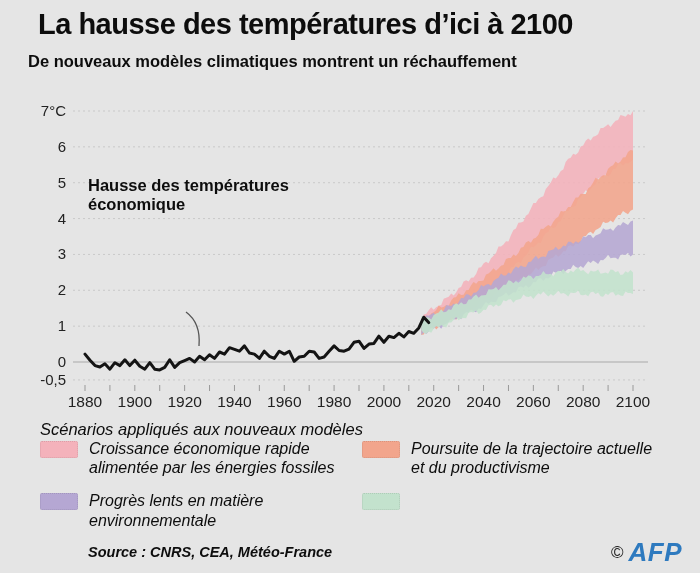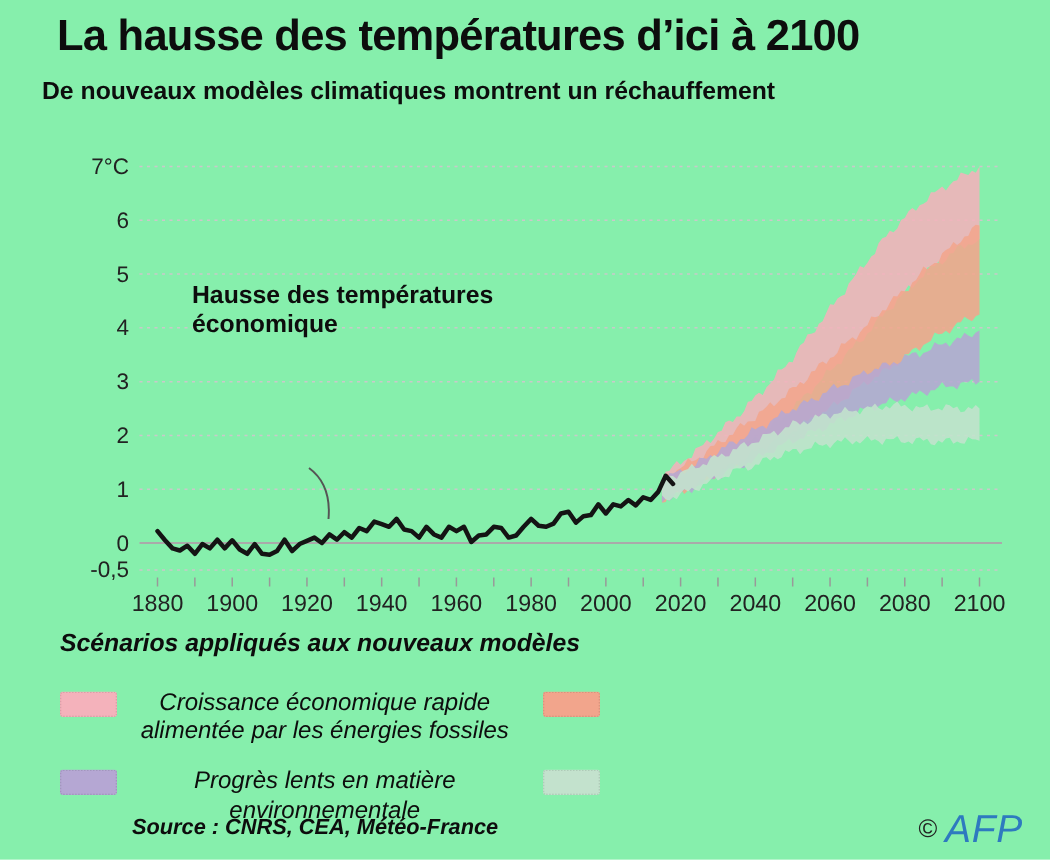--- a/index.html
+++ b/index.html
@@ -1,59 +1,59 @@
 <!DOCTYPE html>
 <html><head>
 <meta charset="utf-8">
 <style>
   html,body{margin:0;padding:0;}
   body{
     width:700px;height:573px;background:#ffffff;
     font-family:"Liberation Sans","DejaVu Sans",sans-serif;
     color:#111;overflow:hidden;position:relative;
   }
-  .page{position:relative;width:700px;height:573px;background:#86efac;}
+  .page{position:relative;width:700px;height:573px;background:#e5e5e5;}
   .title{
     position:absolute;left:38px;top:8px;width:640px;
     font-size:29px;font-weight:700;letter-spacing:-0.5px;color:#0d0d0d;
   }
   .subtitle{
     position:absolute;left:28px;top:52px;width:620px;
     font-size:16.5px;font-weight:700;line-height:1.18;color:#0d0d0d;
   }
-  .chart-wrap{position:absolute;left:0;top:96px;width:556px;height:316px;margin-left:20px;}
+  .chart-wrap{position:absolute;left:0;top:96px;width:556px;height:316px;}
   .annotation{
-    position:absolute;left:88px;top:188px;width:260px;
-    font-size:16.5px;font-weight:700;line-height:1.15;color:#0d0d0d;margin-left:40px;
+    position:absolute;left:88px;top:176px;width:260px;
+    font-size:16.5px;font-weight:700;line-height:1.15;color:#0d0d0d;
   }
   .legend{position:absolute;left:40px;top:420px;width:640px;}
   .legend-title{
-    font-size:16.5px;font-weight:700;font-style:italic;color:#0d0d0d;margin-bottom:20px;
+    font-size:16.5px;font-weight:400;font-style:italic;color:#0d0d0d;margin-bottom:0;
   }
   .legend-grid{
     display:grid;grid-template-columns:322px 318px;grid-row-gap:14px;
   }
-  .legend-item{display:flex;align-items:flex-start;text-align:center;}
+  .legend-item{display:flex;align-items:flex-start;}
   .swatch{
     flex:0 0 auto;width:38px;height:17px;border-radius:2px;margin-right:11px;margin-top:2px;
     border:1px dotted rgba(0,0,0,0.10);box-sizing:border-box;
   }
   .legend-label{
     font-size:16px;font-style:italic;line-height:1.2;color:#0d0d0d;max-width:255px;
   }
   .source{
     position:absolute;left:40px;top:544px;
     font-size:14.5px;font-style:italic;font-weight:600;color:#0d0d0d;margin-left:48px;
   }
   .credit{
     position:absolute;right:18px;top:537px;display:flex;align-items:center;
   }
   .copy-sign{font-size:17px;color:#222;margin-right:5px;font-style:normal;}
   .afp-text{
-    font-size:26px;font-weight:400;font-style:italic;letter-spacing:0.5px;
+    font-size:26px;font-weight:700;font-style:italic;letter-spacing:0.5px;
   }
 </style>
 </head>
 <body>
 
 <div class="page">
 
   <div class="title">La hausse des températures d’ici à 2100</div>
 
   <div class="subtitle">
@@ -131,20 +131,21 @@
 
   <div class="legend">
     <div class="legend-title">Scénarios appliqués aux nouveaux modèles</div>
     <div class="legend-grid">
       <div class="legend-item">
         <span class="swatch" style="background: rgb(244, 178, 187);"></span>
         <span class="legend-label">Croissance économique rapide alimentée par les énergies fossiles</span>
       </div>
       <div class="legend-item">
         <span class="swatch" style="background: rgb(242, 165, 140);"></span>
+        <span class="legend-label">Poursuite de la trajectoire actuelle et du productivisme</span>
       </div>
       <div class="legend-item">
         <span class="swatch" style="background: rgb(181, 167, 211);"></span>
         <span class="legend-label">Progrès lents en matière environnementale</span>
       </div>
       <div class="legend-item">
         <span class="swatch" style="background: rgb(195, 226, 205);"></span>
       </div>
     </div>
   </div>

